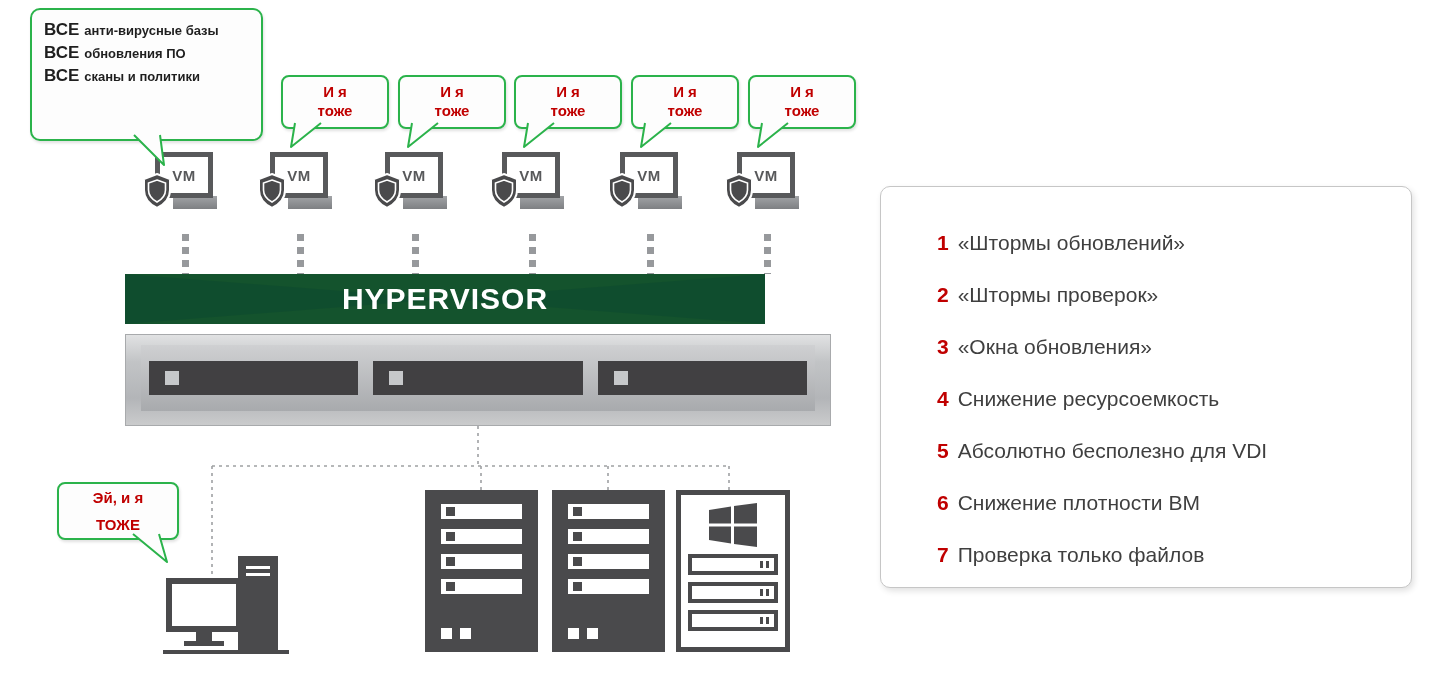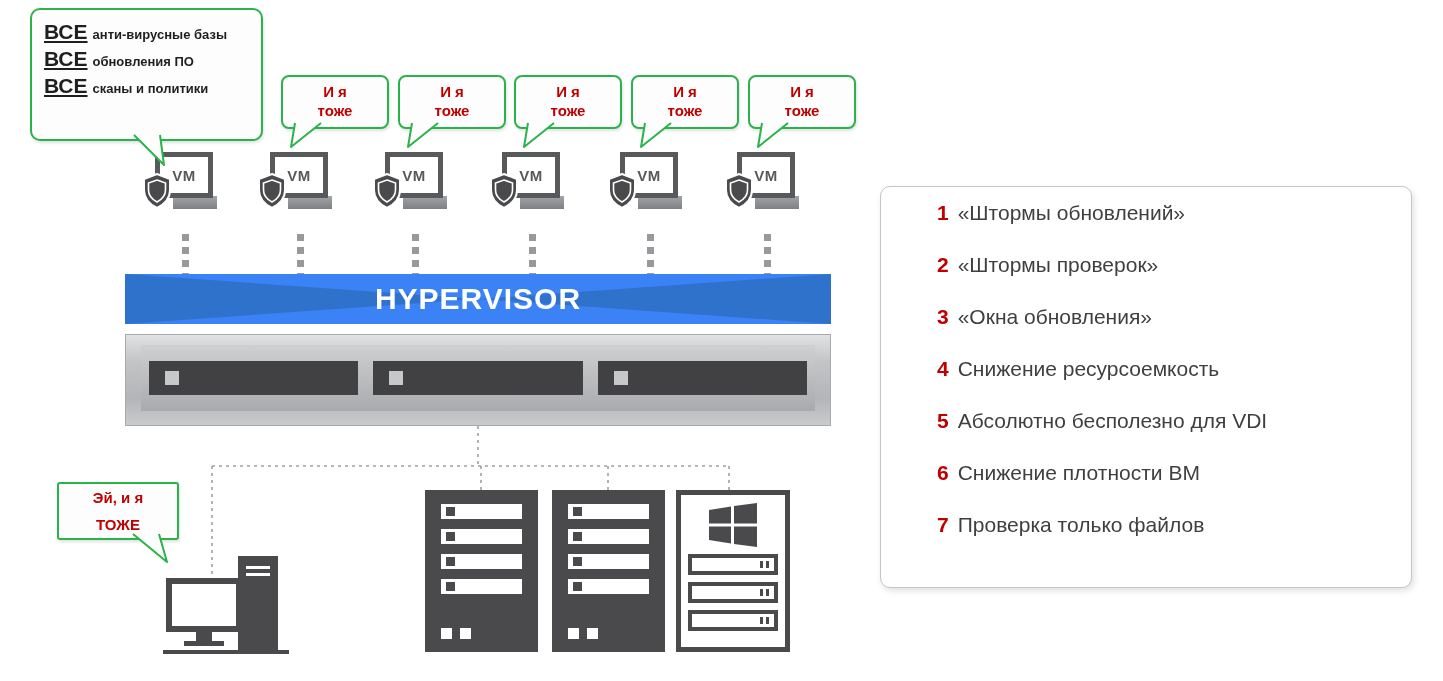--- a/index.html
+++ b/index.html
@@ -7,44 +7,44 @@
   body { font-family:"Liberation Sans", sans-serif; }
   #canvas { position:relative; width:1443px; height:681px; background:#fff; overflow:hidden; }
 
   
   .bubble { position:absolute; background:#fdfdfd; border:2px solid #2bb34b; border-radius:10px;
             box-shadow:1px 2px 3px rgba(0,0,0,.12); z-index:5; }
   .bubble .tail { position:absolute; overflow:visible; z-index:6; }
 
   #bubble-main { left:30px; top:8px; width:233px; height:133px; padding:10px 12px 6px; }
   .bm-line { font-size:13px; font-weight:bold; color:#1f1f1f; margin-bottom:3px; white-space:nowrap; }
-  .bm-prefix { font-size:21px; text-decoration:underline; margin-right:5px; }
+  .bm-prefix { font-size:17px; margin-right:5px; }
   .bm-emph { font-size:20px; font-weight:bold; color:#c00000; margin-top:5px; white-space:nowrap; }
 
   .bubble-small { width:108px; height:54px; top:75px; display:flex; flex-direction:column;
                   align-items:center; justify-content:center; color:#c00000; font-size:15px;
                   font-weight:bold; line-height:1.25; border-radius:8px; text-align:center; }
 
   #bubble-pc { left:57px; top:482px; width:122px; height:58px; display:flex; flex-direction:column;
                align-items:center; justify-content:center; color:#c00000; font-weight:bold;
-               font-size:15px; line-height:1.3; border-radius:3px; text-align:center;gap:8px; }
+               font-size:15px; line-height:1.3; border-radius:8px; text-align:center;gap:8px; }
 
   
   .vm { position:absolute; width:84px; height:80px; top:152px; z-index:3; }
   .vm-base { position:absolute; left:30px; top:44px; width:44px; height:13px;
              background:linear-gradient(180deg,#a2a4a7,#7e8083); z-index:1; }
   .vm-screen { position:absolute; left:12px; top:0; width:58px; height:46px; background:#fff;
                border:5px solid #58595b; display:flex; align-items:center; justify-content:center;
                font-weight:bold; font-size:15px; color:#58595b; letter-spacing:.5px; z-index:2; }
   .vm-shield { position:absolute; left:-1px; top:21px; width:30px; height:36px; z-index:4; }
   .vm-dots { position:absolute; top:234px; width:7px; height:40px; z-index:2;
              background:repeating-linear-gradient(180deg,#97999c 0 7px, transparent 7px 13px); }
 
   
-  #hypervisor { position:absolute; left:125px; top:274px; width:706px; height:50px; background:#3b82f6; z-index:2; }
+  #hypervisor { position:absolute; left:125px; top:274px; width:640px; height:50px; background:#14532d; z-index:2; }
   #hypervisor svg { position:absolute; left:0; top:0; width:100%; height:100%; }
   .hv-label { position:absolute; inset:0; display:flex; align-items:center; justify-content:center;
               color:#fff; font-size:30px; font-weight:bold; letter-spacing:1px; }
 
   
   #chassis { position:absolute; left:125px; top:334px; width:706px; height:92px; z-index:2;
              background:linear-gradient(180deg,#e2e3e4 0%,#c2c4c6 30%,#b3b5b8 70%,#cbcccd 100%);
              box-shadow: inset 0 0 0 1px #a8aaac; }
   #chassis-front { position:absolute; left:16px; right:16px; top:11px; bottom:15px;
                    background:linear-gradient(180deg,#cfd0d2,#a8aaad);
@@ -74,21 +74,21 @@
   #server-win { position:absolute; left:676px; top:490px; width:114px; height:162px; background:#fff;
                 border:5px solid #4a4a4c; z-index:3; }
   .win-logo { display:block; margin:8px auto 2px; }
   .win-slot { position:relative; margin:7px 7px 0; height:21px; border:4px solid #4a4a4c; }
   .win-tick { position:absolute; top:3px; width:3px; height:7px; background:#4a4a4c; }
   .win-tick.t1 { right:5px; } .win-tick.t2 { right:11px; }
 
   
   #issues-panel { position:absolute; left:880px; top:186px; width:532px; height:402px; background:#fff;
                   border:1px solid #c6c6c6; border-radius:10px; box-shadow:2px 3px 6px rgba(0,0,0,.12);
-                  padding:14px 20px 0 56px; display:flex; flex-direction:column; gap:28px; z-index:4; }
+                  padding:44px 20px 0 56px; display:flex; flex-direction:column; gap:28px; z-index:4; }
   .issue { font-size:21px; color:#3f3f3f; white-space:nowrap; line-height:24px; }
   .issue .num { color:#c00000; font-weight:bold; margin-right:9px; }
 </style>
 </head>
 <body>
 
 <div id="canvas">
 
   <svg id="connectors">
     <g stroke="#9fa1a3" stroke-width="1.6" stroke-dasharray="3 4" fill="none">

